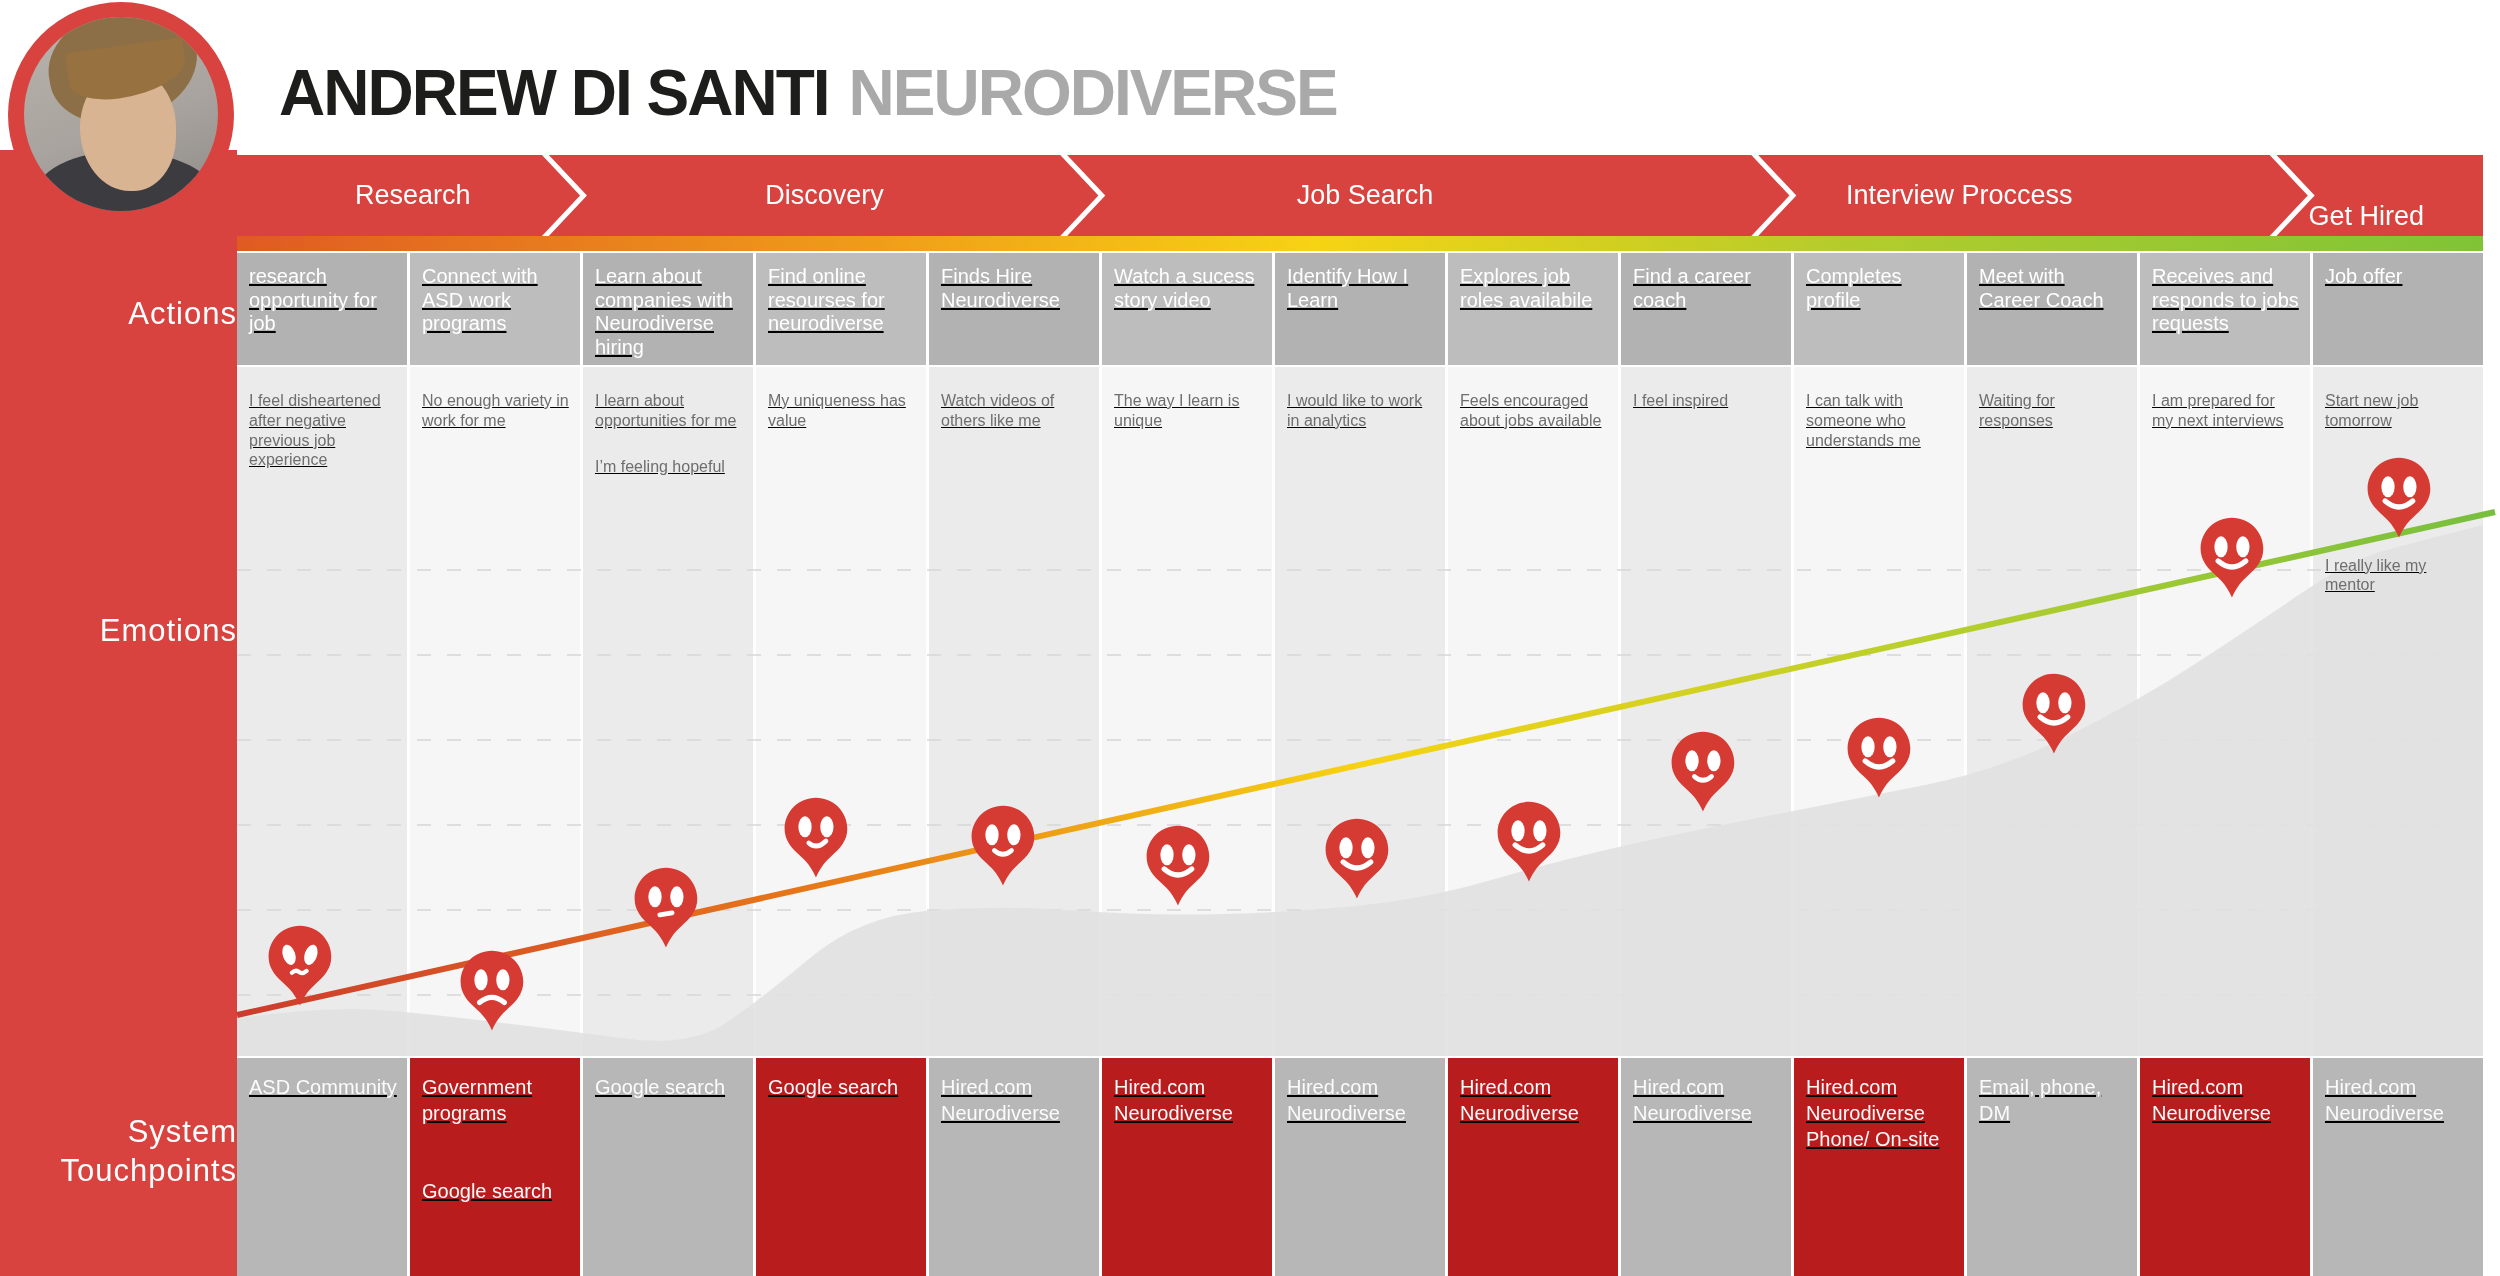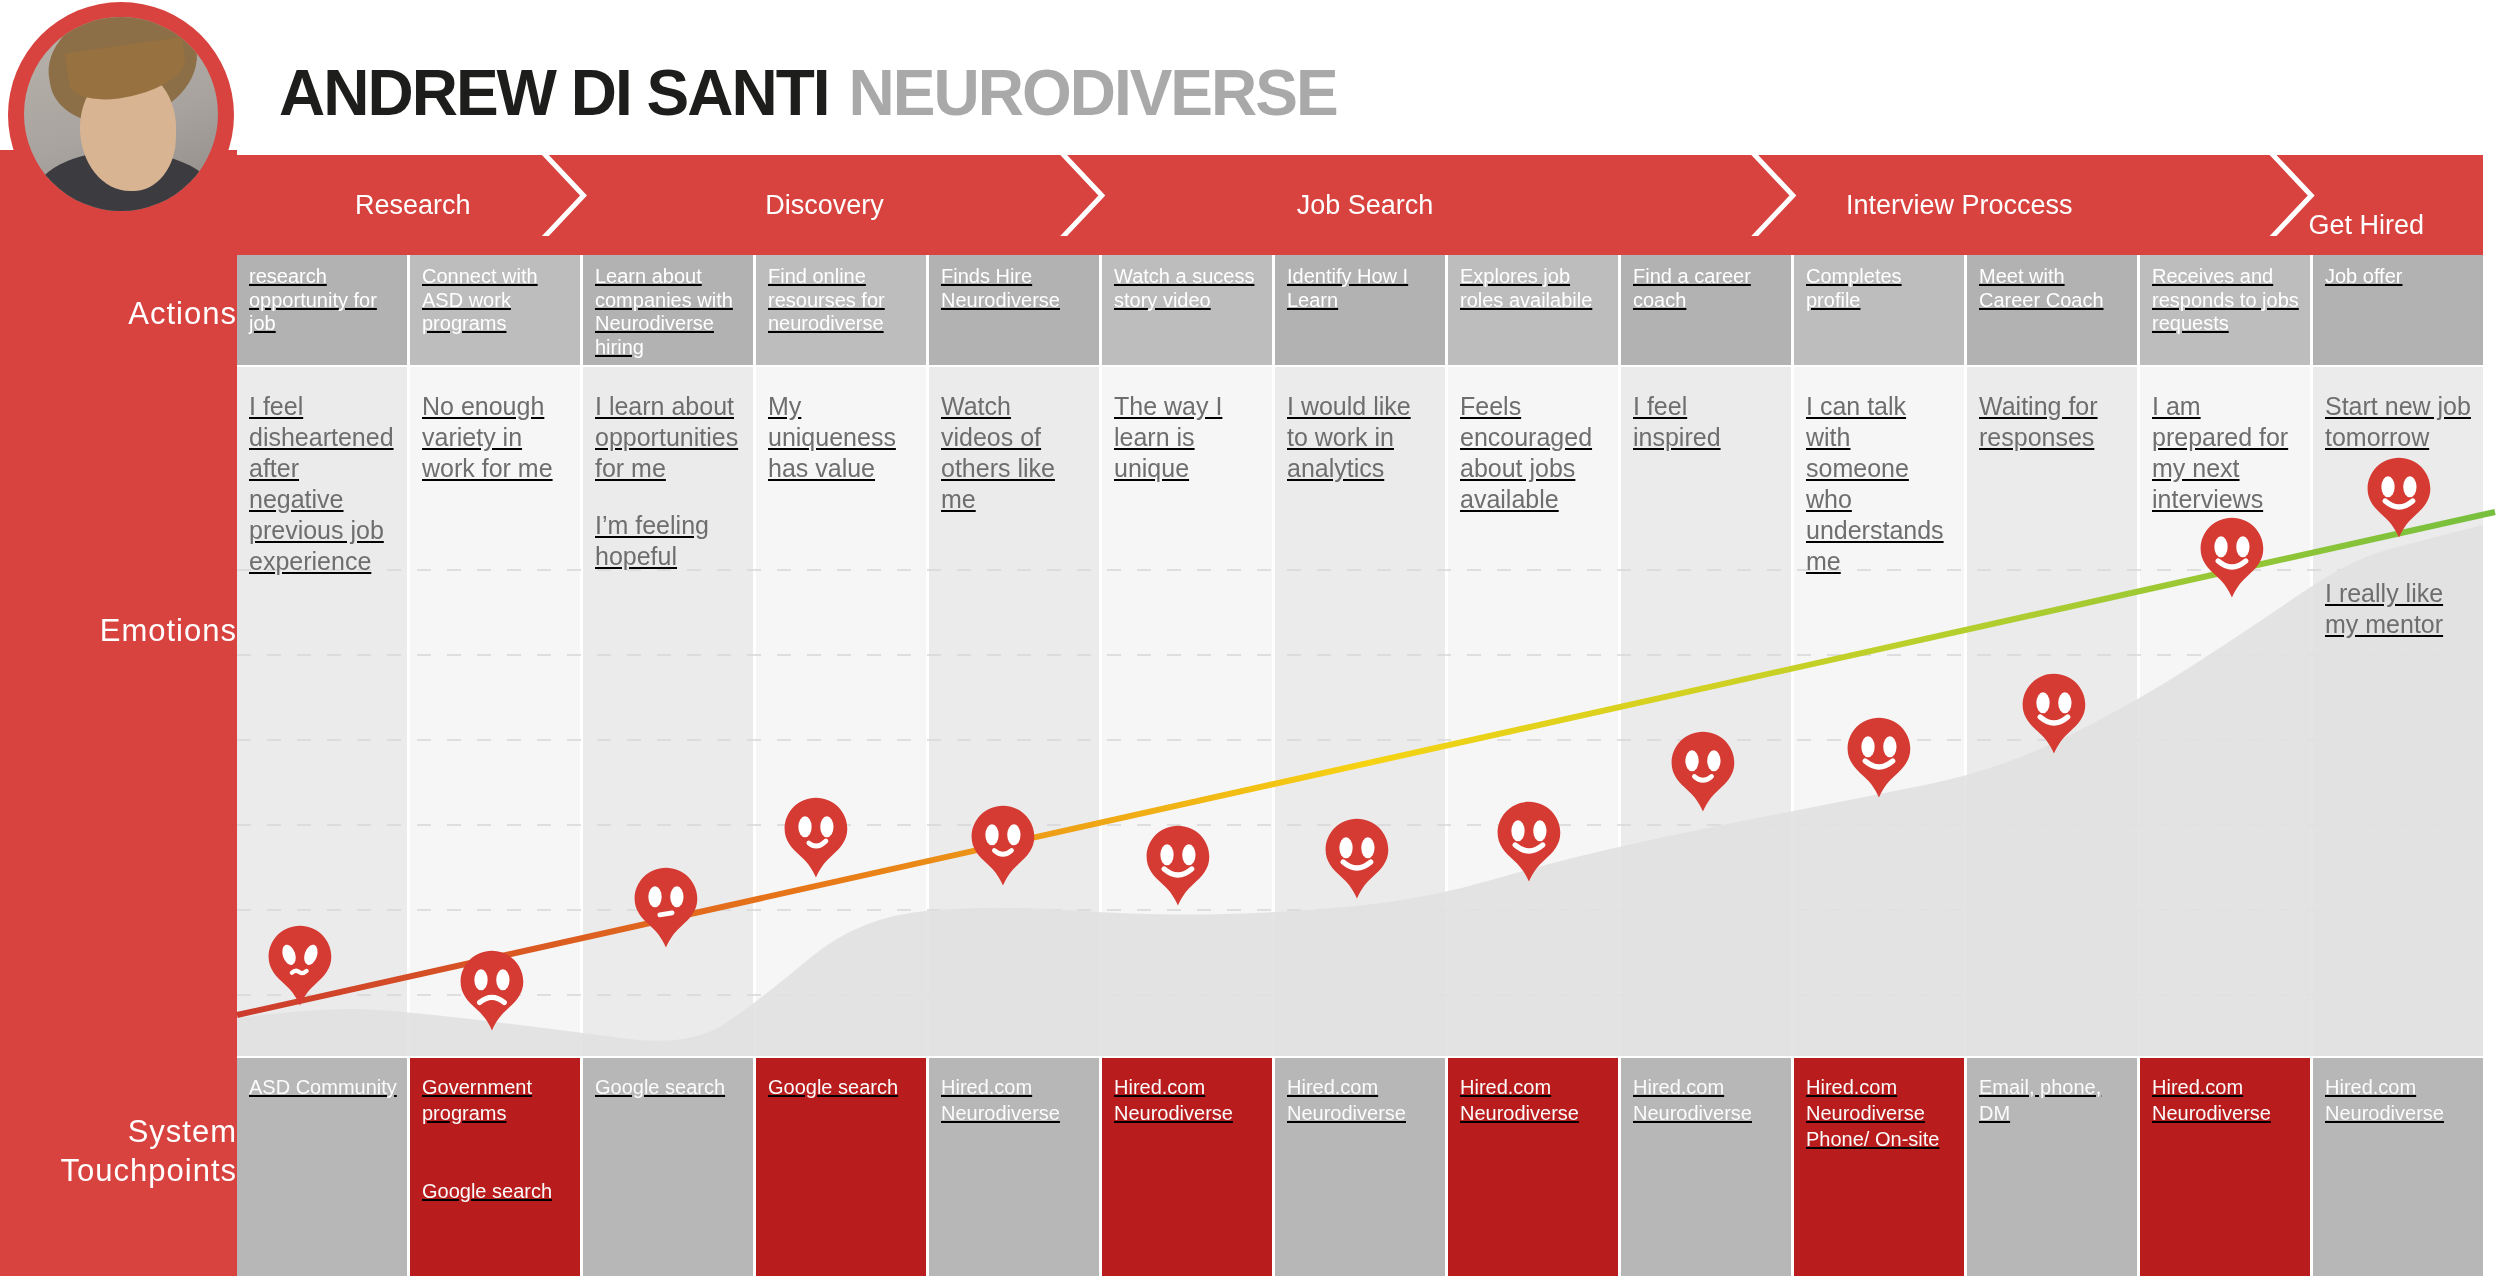--- a/index.html
+++ b/index.html
@@ -25,36 +25,36 @@
   .av-jacket{position:absolute;left:10px;bottom:-36px;width:184px;height:96px;background:#3c3b40;
            border-radius:48% 52% 0 0;}
 
   
   .title-row{left:279px;top:56px;display:flex;gap:20px;align-items:flex-end;z-index:5;
              font-weight:bold;font-size:64px;letter-spacing:-2px;white-space:nowrap;}
   .title-name{color:#1d1d1b;}
   .title-tag{color:#a9a9a9;}
 
   
-  .phasebar{left:237px;top:155px;width:2246px;height:100px;background:#d8423f;display:flex;z-index:2;}
+  .phasebar{left:237px;top:155px;width:2246px;height:81px;background:#d8423f;display:flex;z-index:2;}
   .phase{display:flex;align-items:center;justify-content:center;color:#fff;font-size:27px;}
   .chevrons{position:absolute;left:0;top:0;width:2246px;height:81px;pointer-events:none;}
   .gstrip{left:237px;top:236px;width:2246px;height:15px;
           background:linear-gradient(90deg,#e05a22 0%,#ef9c19 28%,#f6d313 48%,#b3cc2c 72%,#7fc436 100%);}
 
   
   .grid{left:237px;width:2246px;display:grid;grid-template-columns:repeat(13,1fr);column-gap:3px;text-decoration:underline;}
   .header-row{top:253px;height:112px;z-index:1;}
   .body-row{top:367px;height:689px;z-index:1;}
   .text-row{top:367px;height:689px;z-index:5;pointer-events:none;}
   .touch-row{top:1058px;height:218px;z-index:1;}
   .hcell{color:#fff;font-size:20px;line-height:1.18;padding:12px 10px 0 12px;}
   .hcell.odd{background:#b2b2b2;}  .hcell.even{background:#bdbdbd;}
   .bcell.odd{background:#ebebeb;}  .bcell.even{background:#f6f6f6;}
-  .tcell{padding:24px 10px 0 12px;color:#6e6e6e;font-size:25px;line-height:1.24;}
+  .tcell{padding:24px 10px 0 12px;color:#6e6e6e;font-size:16px;line-height:1.24;}
   .tcell p{margin:0;}
   .tcell p.gap-sm{margin-top:26px;}
   .tcell p.gap-lg{margin-top:125px;}
   .pcell{color:#fbfbfb;font-size:20px;line-height:1.3;padding:16px 10px 12px 12px;}
   .pcell.odd{background:#b7b7b7;} .pcell.even{background:#b91c1c;}
   .pcell p{margin:0;}
   .pcell p + p{margin-top:52px;}
 
   
   .overlay{left:237px;top:367px;width:2263px;height:691px;z-index:4;overflow:visible;pointer-events:none;}

